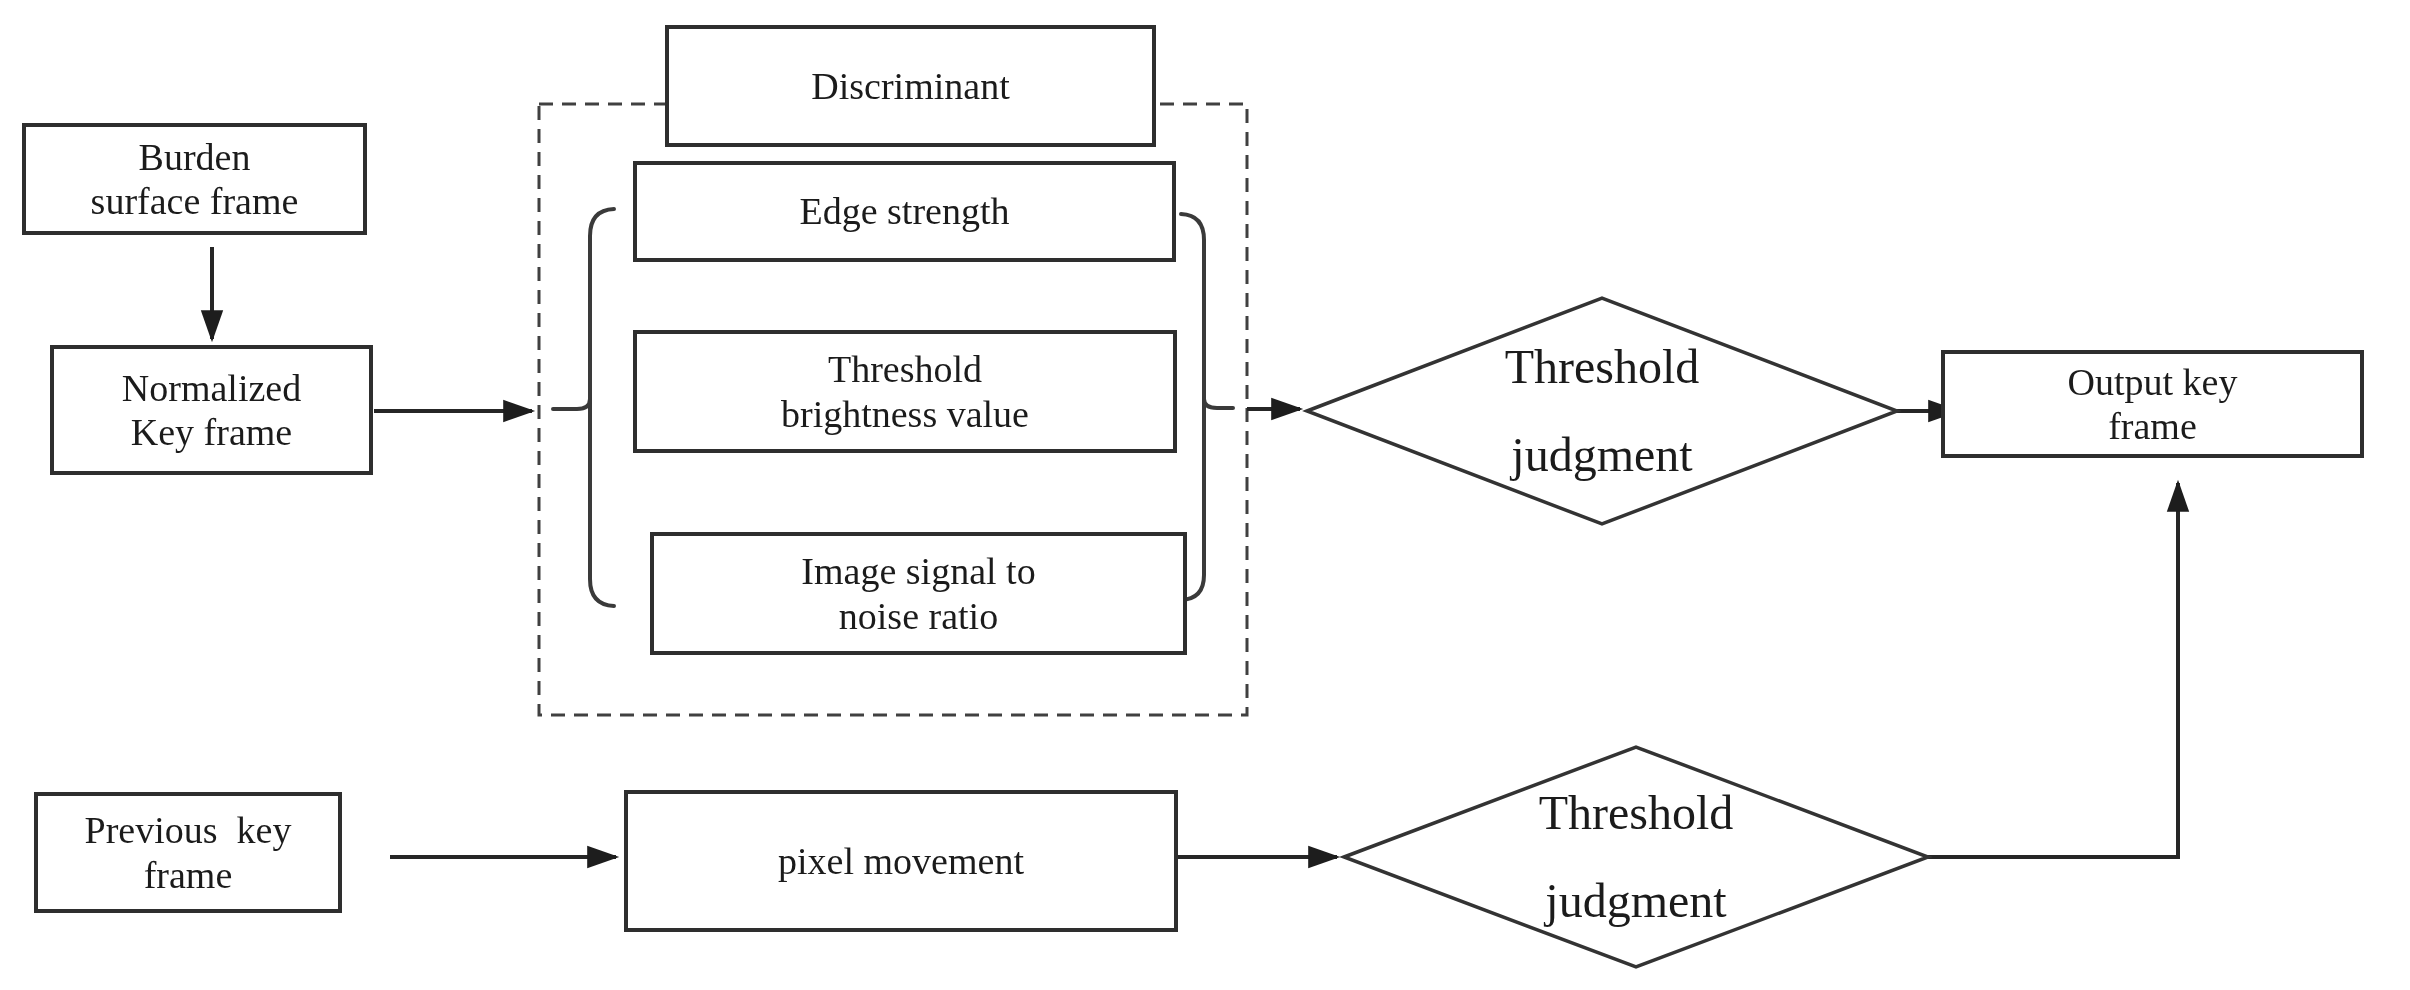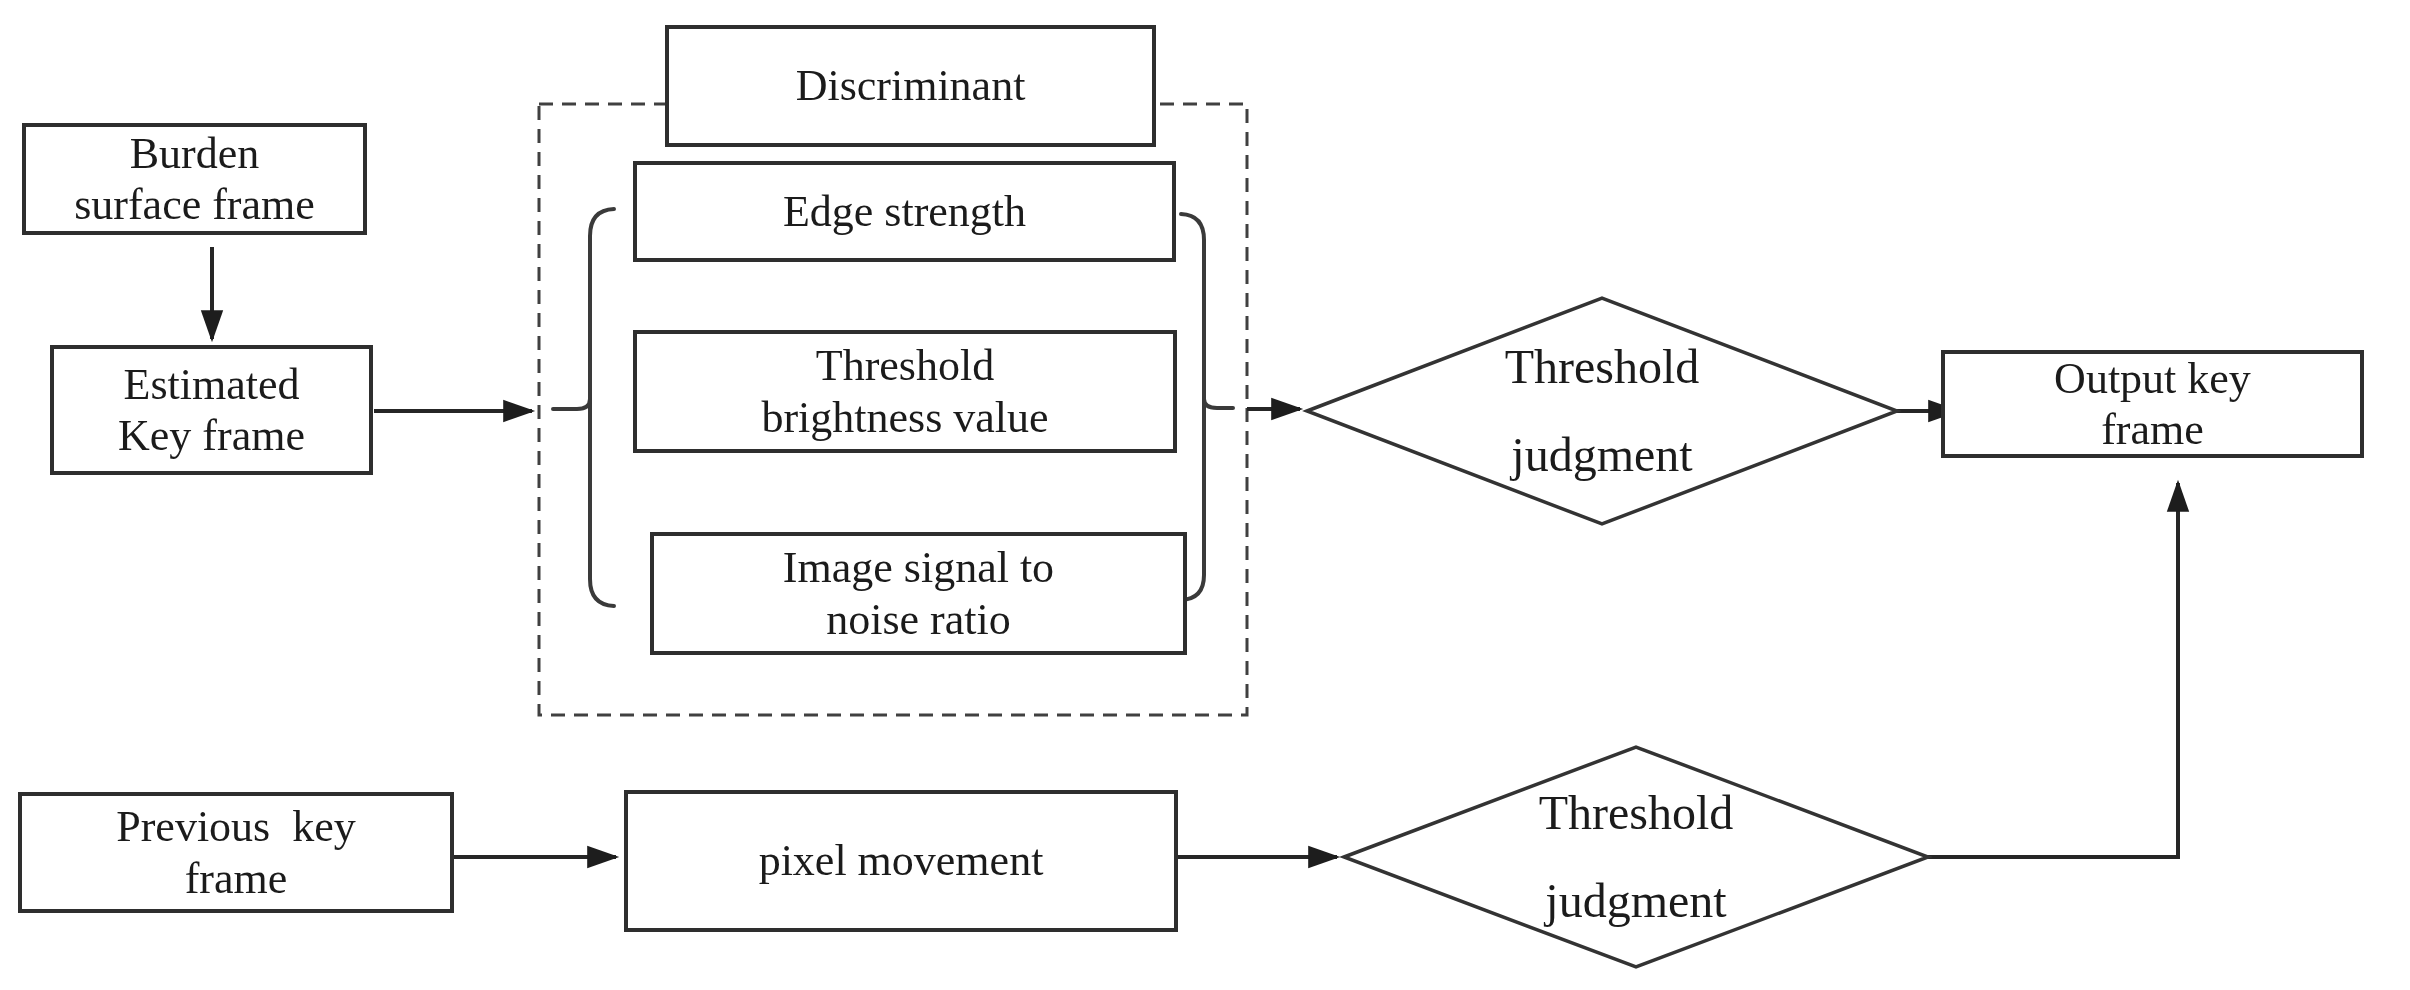--- a/index.html
+++ b/index.html
@@ -25,21 +25,21 @@
   .node{
     position:absolute;
     box-sizing:border-box;
     border:4px solid #2e2e2e;
     background:#ffffff;
     display:flex;
     flex-direction:column;
     justify-content:center;
     align-items:center;
     text-align:center;
-    font-size:44px;
+    font-size:38px;
     line-height:1.17;
     color:#1b1b1b;
   }
   .node span{display:block;white-space:pre;}
   .dlabel{
     position:absolute;
     display:flex;
     flex-direction:column;
     justify-content:center;
     align-items:center;
@@ -84,21 +84,21 @@
     <polygon points="1307,411 1602,298 1897,411 1602,524" fill="#ffffff" stroke="#333333" stroke-width="3.5"></polygon>
     <polygon points="1344,857 1636,747 1928,857 1636,967" fill="#ffffff" stroke="#333333" stroke-width="3.5"></polygon>
   </svg>
 
   <div class="node" style="left:22px;top:123px;width:345px;height:112px">
     <span>Burden</span>
     <span>surface frame</span>
   </div>
 
   <div class="node" style="left:50px;top:345px;width:323px;height:130px">
-    <span>Estimated</span>
+    <span>Normalized</span>
     <span>Key frame</span>
   </div>
 
   <div class="node" style="left:665px;top:25px;width:491px;height:122px">
     <span>Discriminant</span>
   </div>
 
   <div class="node" style="left:633px;top:161px;width:543px;height:101px">
     <span>Edge strength</span>
   </div>
@@ -111,21 +111,21 @@
   <div class="node" style="left:650px;top:532px;width:537px;height:123px">
     <span>Image signal to</span>
     <span>noise ratio</span>
   </div>
 
   <div class="node" style="left:1941px;top:350px;width:423px;height:108px">
     <span>Output key</span>
     <span>frame</span>
   </div>
 
-  <div class="node" style="left:18px;top:792px;width:436px;height:121px">
+  <div class="node" style="left:34px;top:792px;width:308px;height:121px">
     <span>Previous&nbsp; key</span>
     <span>frame</span>
   </div>
 
   <div class="node" style="left:624px;top:790px;width:554px;height:142px">
     <span>pixel movement</span>
   </div>
 
   <div class="dlabel" style="left:1402px;top:341px;width:400px;height:140px">
     <span>Threshold</span>

